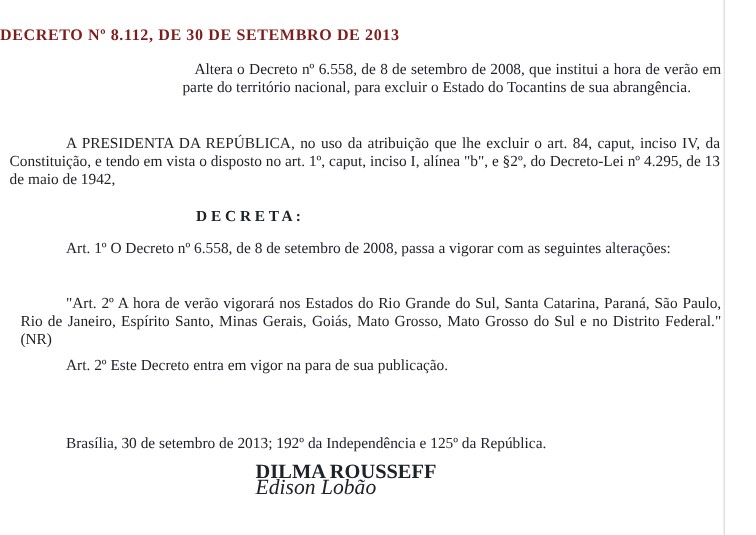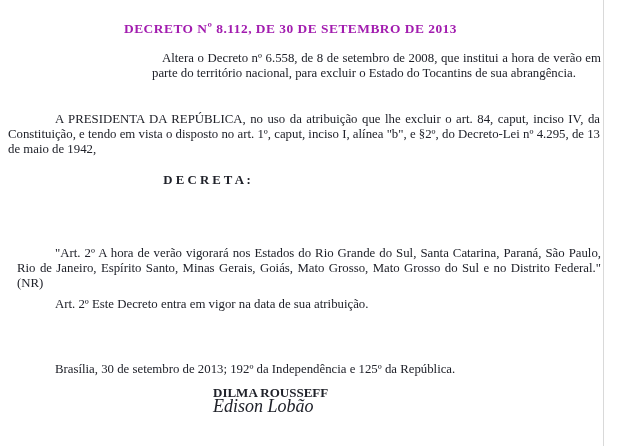--- a/index.html
+++ b/index.html
@@ -28,25 +28,24 @@
     position: absolute;
     margin: 0;
     font-size: 12.8px;
     line-height: 15px;
     text-align: justify;
   }
   .title {
     top: 21px;
     left: 0;
     width: 581px;
-    text-align: center;
     font-weight: bold;
     font-size: 13.4px;
     letter-spacing: 0.5px;
-    color: #a21caf;
+    color: #7f1d1d;
   }
   .ementa {
     top: 51px;
     left: 152px;
     width: 449px;
     text-indent: 10px;
   }
   .preamble {
     top: 112px;
     left: 8px;
@@ -90,21 +89,21 @@
     width: 592px;
     text-indent: 47px;
   }
   .signatures {
     top: 385px;
     left: 213px;
     text-align: left;
   }
   .sig-president {
     font-weight: bold;
-    font-size: 13px;
+    font-size: 17px;
     line-height: 15px;
   }
   .sig-minister {
     font-style: italic;
     font-size: 18px;
     line-height: 13px;
   }
   .seg-bold {
     font-weight: normal;
   }
@@ -117,24 +116,25 @@
   <div class="right-rule"></div>
 
   <h1 class="block title">DECRETO Nº 8.112, DE 30 DE SETEMBRO DE 2013</h1>
 
   <p class="block ementa">Altera o Decreto nº 6.558, de 8 de setembro de 2008, que institui a hora de verão em parte do território nacional, para excluir o Estado do Tocantins de sua abrangência.</p>
 
   <p class="block preamble"><span class="seg-bold">A PRESIDENTA DA REPÚBLICA</span><span>, no uso da atribuição que lhe excluir o art. 84, </span><span class="seg-bold">caput</span><span>, inciso IV, da Constituição, e tendo em vista o disposto no art. 1º, </span><span class="seg-bold">caput</span><span>, inciso I, alínea "b", e §2º, do Decreto-Lei nº 4.295, de 13 de maio de 1942,</span></p>
 
   <p class="block decreta">D E C R E T A :</p>
 
+  <p class="block art1">Art. 1º O Decreto nº 6.558, de 8 de setembro de 2008, passa a vigorar com as seguintes alterações:</p>
 
   <p class="block quote">"Art. 2º A hora de verão vigorará nos Estados do Rio Grande do Sul, Santa Catarina, Paraná, São Paulo, Rio de Janeiro, Espírito Santo, Minas Gerais, Goiás, Mato Grosso, Mato Grosso do Sul e no Distrito Federal." (NR)</p>
 
-  <p class="block art2">Art. 2º Este Decreto entra em vigor na data de sua atribuição.</p>
+  <p class="block art2">Art. 2º Este Decreto entra em vigor na para de sua publicação.</p>
 
 
   <p class="block dateline">Brasília, 30 de setembro de 2013; 192º da Independência e 125º da República.</p>
 
   <div class="block signatures">
     <div class="sig-president">DILMA ROUSSEFF</div>
     <div class="sig-minister">Edison Lobão</div>
   </div>
 
 </div>

